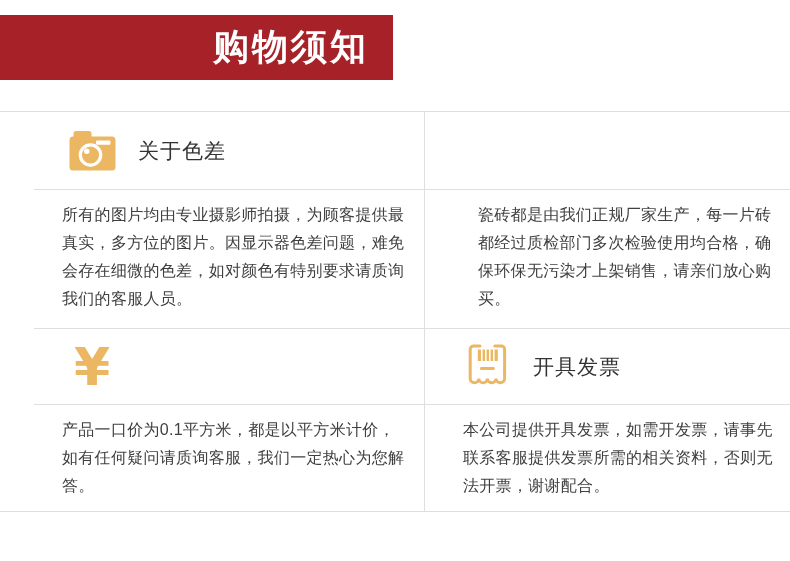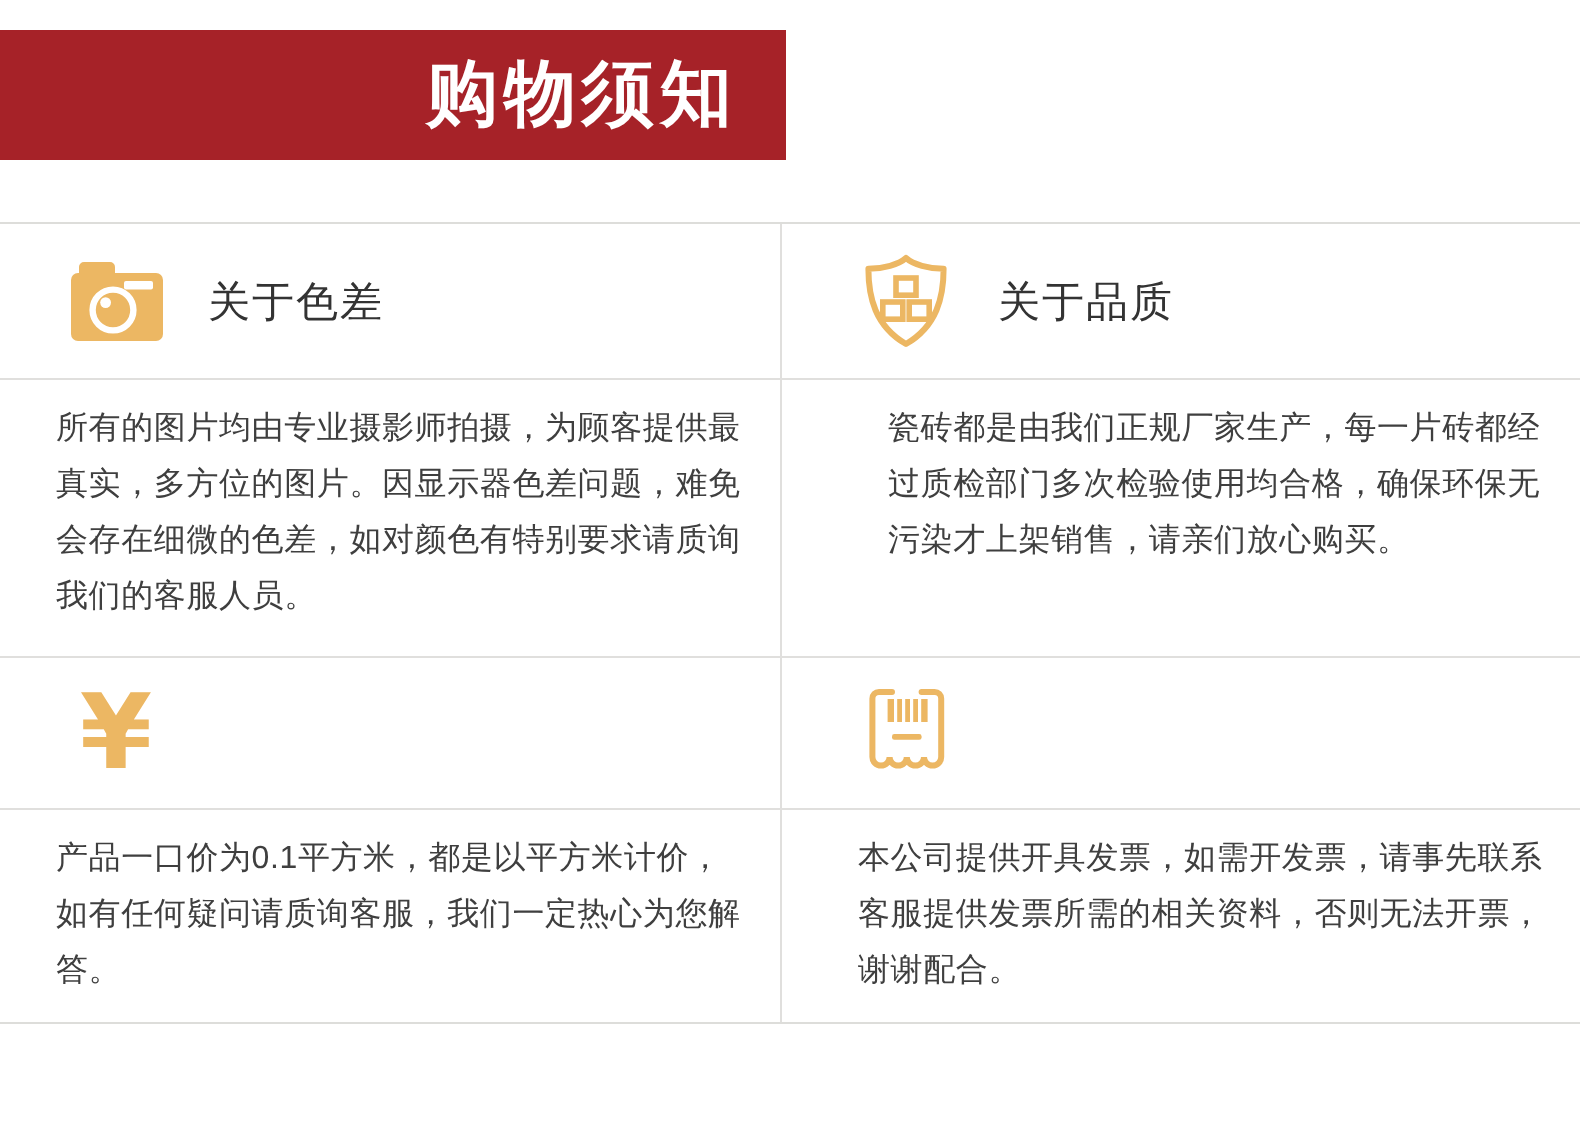--- a/index.html
+++ b/index.html
@@ -11,21 +11,21 @@
   .header-left { width:393px; background:#a62228; display:flex; align-items:center; justify-content:flex-end; padding-right:24px; box-sizing:border-box;padding-left:12px; }
   .header-title { color:#ffffff; font-size:36px; font-weight:bold; letter-spacing:3px; white-space:nowrap; }
   .header-right { flex:1; background:#d3d0cb; padding:9px 0 0 21px; box-sizing:border-box; color:#fbfaf8; overflow:hidden; }
   .subtitle { font-size:12px; letter-spacing:7.5px; white-space:nowrap; }
   .notice-row { display:flex; align-items:center; margin-top:3px; }
   .notice-text { font-size:31px; font-weight:300; letter-spacing:2px; line-height:1; white-space:nowrap; }
   .notice-line { flex:1; height:3px; background:#fbfaf8; margin-left:14px; }
 
   
   .content { position:absolute; top:111px; left:0; width:790px; border-top:1px solid #ddddda; border-bottom:1px solid #ddddda; box-sizing:border-box; }
-  .row { display:flex; }
+  .row { display:flex;margin-left:34px; }
   .row.bordered { border-bottom:1px solid #e0dfdd; }
   .row-title1 { height:77px; }
   .row-body1 { height:138px;gap:15px; }
   .row-title2 { height:75px; }
   .row-body2 { height:106px; }
   .cell { box-sizing:border-box; }
   .cell-l { width:391px; border-right:1px solid #e0dfdd; }
   .cell-r { flex:1; }
 
   .title-cell { display:flex; align-items:center; padding-left:33px; }
@@ -57,31 +57,20 @@
           <svg width="47" height="41" viewBox="0 0 47 41" aria-hidden="true">
             <path d="M7 1 h13 a2.5 2.5 0 0 1 2.5 2.5 V8 H4.5 V3.5 A2.5 2.5 0 0 1 7 1 Z" fill="currentColor"></path>
             <rect x="0.5" y="6.5" width="46" height="34" rx="3.5" fill="currentColor"></rect>
             <rect x="27" y="10.5" width="14.5" height="4.2" rx="1" fill="#ffffff"></rect>
             <circle cx="21.5" cy="25" r="10.2" fill="none" stroke="#ffffff" stroke-width="3.2"></circle>
             <circle cx="17.8" cy="21.3" r="2.7" fill="#ffffff"></circle>
           </svg>
         </span>
         <span class="section-title">关于色差</span>
       </div>
-      <div class="cell cell-r title-cell">
-        <span class="icon-box">
-          <svg width="44" height="49" viewBox="0 0 44 49" aria-hidden="true">
-            <path d="M22 3 C25.5 6.2 33.5 8.4 40.8 8.4 C40.8 22.5 37.5 37 22 46 C6.5 37 3.2 22.5 3.2 8.4 C10.5 8.4 18.5 6.2 22 3 Z" fill="none" stroke="currentColor" stroke-width="3" stroke-linejoin="round"></path>
-            <rect x="17" y="13" width="10" height="8.6" fill="none" stroke="currentColor" stroke-width="2.8"></rect>
-            <rect x="10.4" y="25" width="10" height="8.6" fill="none" stroke="currentColor" stroke-width="2.8"></rect>
-            <rect x="23.6" y="25" width="10" height="8.6" fill="none" stroke="currentColor" stroke-width="2.8"></rect>
-          </svg>
-        </span>
-        <span class="section-title">关于品质</span>
-      </div>
     </div>
 
     <div class="row row-body1 bordered">
       <div class="cell cell-l body-cell">所有的图片均由专业摄影师拍摄，为顾客提供最真实，多方位的图片。因显示器色差问题，难免会存在细微的色差，如对颜色有特别要求请质询我们的客服人员。</div>
       <div class="cell cell-r body-cell">瓷砖都是由我们正规厂家生产，每一片砖都经过质检部门多次检验使用均合格，确保环保无污染才上架销售，请亲们放心购买。</div>
     </div>
 
     <div class="row row-title2 bordered">
       <div class="cell cell-l title-cell">
         <span class="icon-box">
@@ -93,20 +82,21 @@
           <svg width="41" height="47" viewBox="0 0 41 47" aria-hidden="true">
             <path d="M13 3 H6.5 C4.6 3 3.2 4.4 3.2 6.3 V35.5 a4.3 4.3 0 0 0 8.6 0 a4.3 4.3 0 0 0 8.6 0 a4.3 4.3 0 0 0 8.6 0 a4.3 4.3 0 0 0 8.6 0 V6.3 C37.6 4.4 36.2 3 34.3 3 H27.8" fill="none" stroke="currentColor" stroke-width="3" stroke-linecap="round"></path>
             <rect x="10.8" y="6.5" width="3.2" height="11.5" fill="currentColor"></rect>
             <rect x="15.6" y="6.5" width="2.4" height="11.5" fill="currentColor"></rect>
             <rect x="19.6" y="6.5" width="2.4" height="11.5" fill="currentColor"></rect>
             <rect x="23.6" y="6.5" width="2.4" height="11.5" fill="currentColor"></rect>
             <rect x="27.6" y="6.5" width="3.2" height="11.5" fill="currentColor"></rect>
             <rect x="13" y="24" width="14.8" height="2.9" rx="1.2" fill="currentColor"></rect>
           </svg>
         </span>
+        <span class="section-title">开具发票</span>
       </div>
     </div>
 
     <div class="row row-body2">
       <div class="cell cell-l body-cell">产品一口价为0.1平方米，都是以平方米计价，如有任何疑问请质询客服，我们一定热心为您解答。</div>
       <div class="cell cell-r body-cell">本公司提供开具发票，如需开发票，请事先联系客服提供发票所需的相关资料，否则无法开票，谢谢配合。</div>
     </div>
 
   </div>
 </div>

